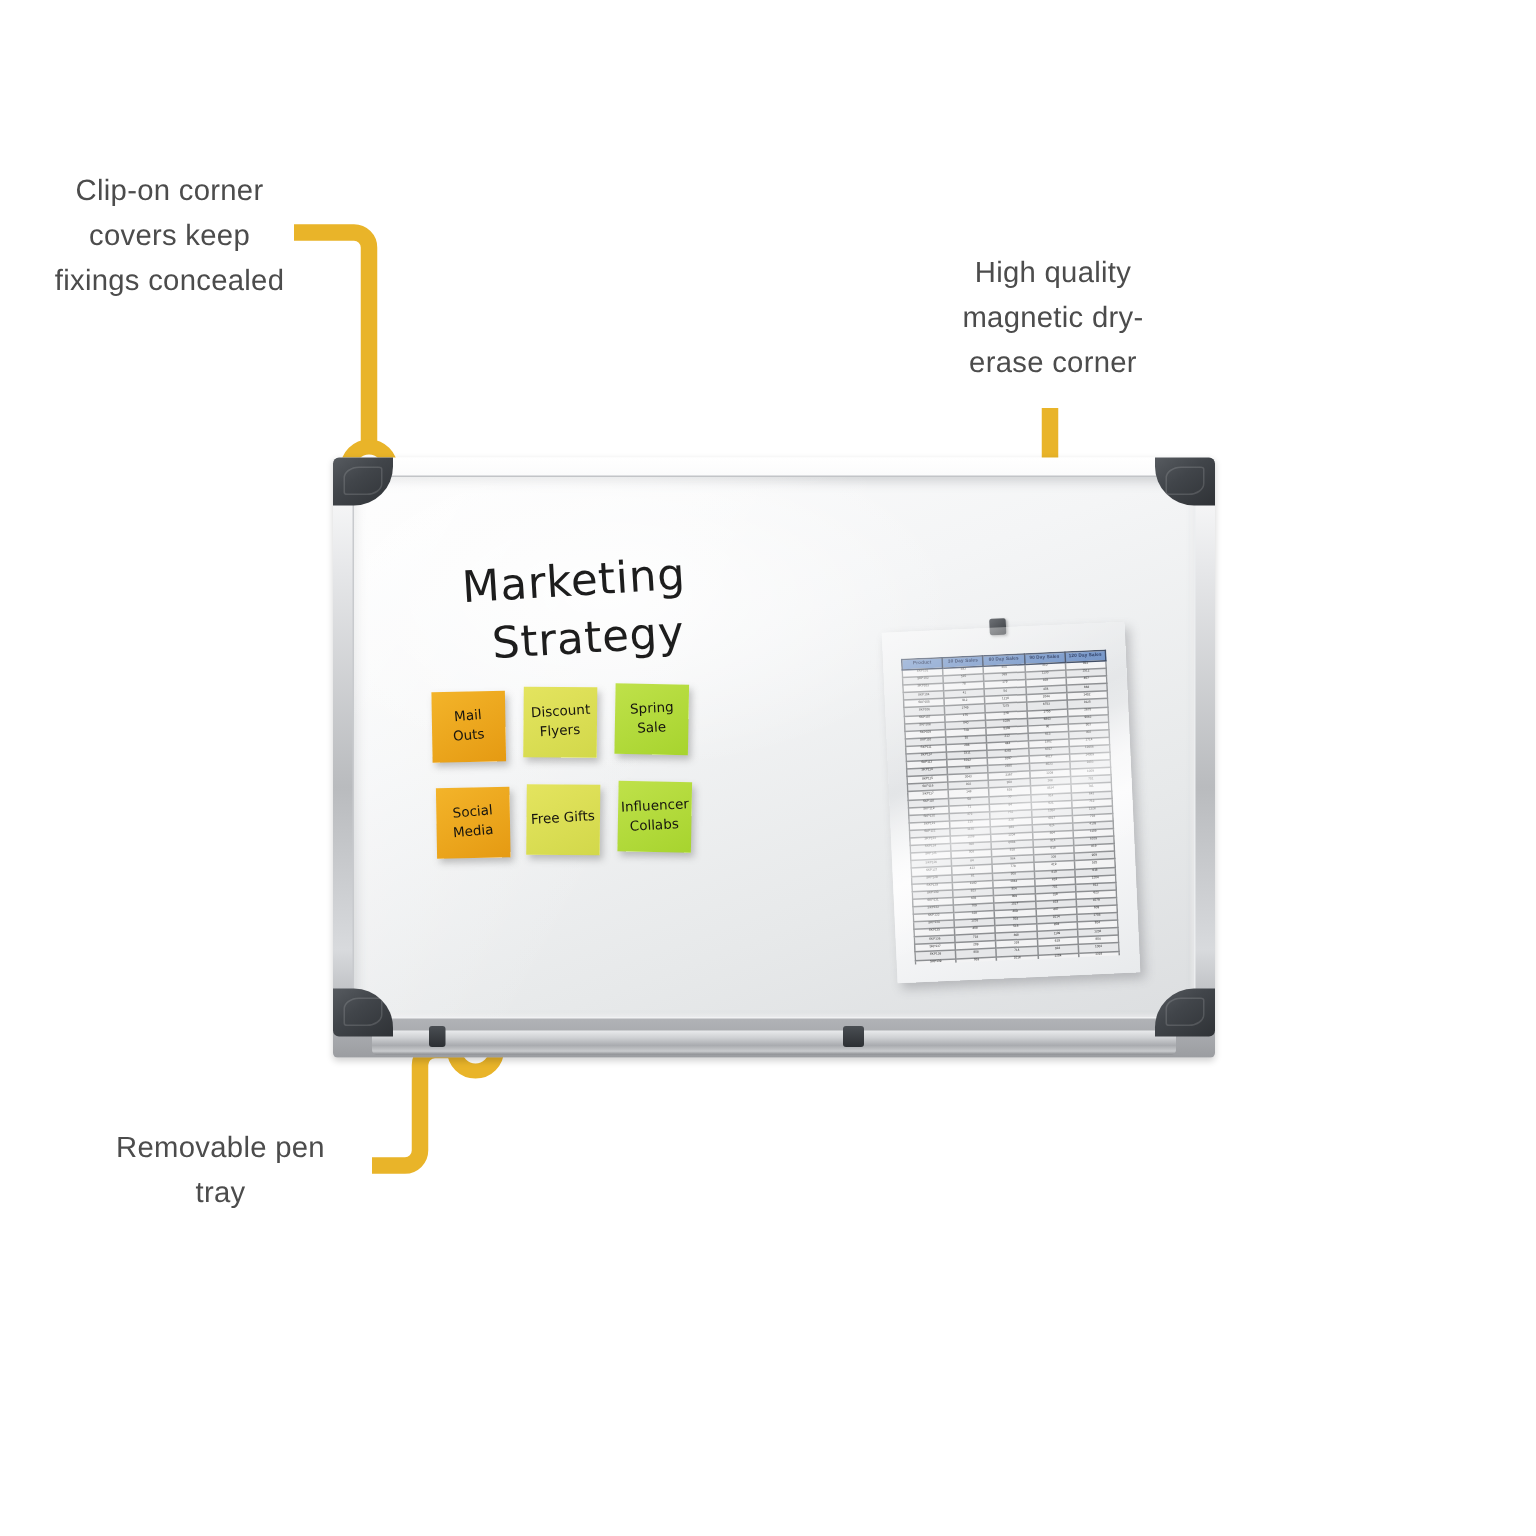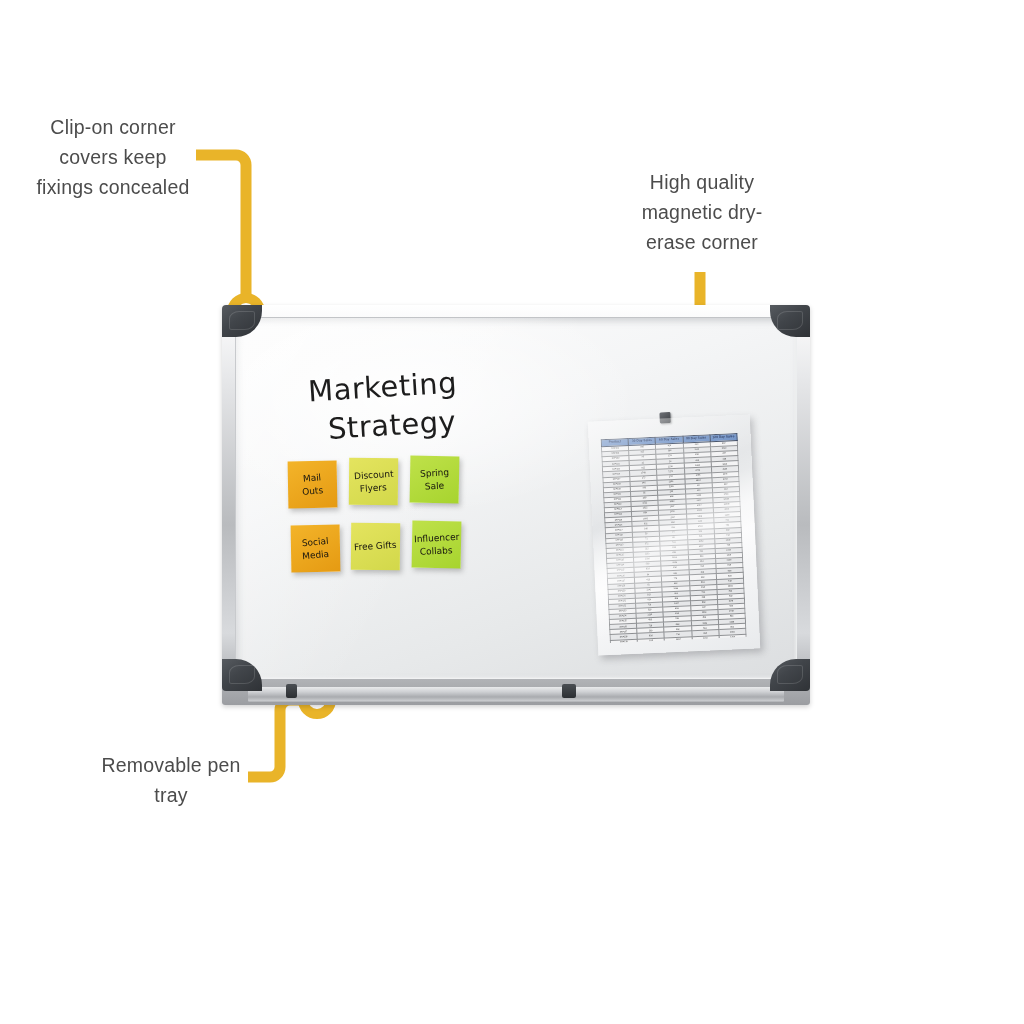--- a/index.html
+++ b/index.html
@@ -23,21 +23,21 @@
     position: absolute;
     color: #4c4c4c;
     font-size: 19.5px;
     line-height: 30px;
     letter-spacing: 0.2px;
     font-weight: 400;
     white-space: pre-line;
   }
   #callout-corner   { left: 6px;   top: 112px; width: 214px; text-align: center; }
   #callout-surface  { left: 612px; top: 167px; width: 180px; text-align: center; }
-  #callout-pentray  { left: 60px;  top: 750px; width: 222px; text-align: center; }
+  #callout-pentray  { left: 36px;  top: 750px; width: 222px; text-align: center; }
 
   
   .conn { position: absolute; }
   .conn svg { display:block; overflow: visible; }
 
   
   #whiteboard {
     position: absolute;
     left: 222px; top: 305px;
     width: 588px; height: 400px;

